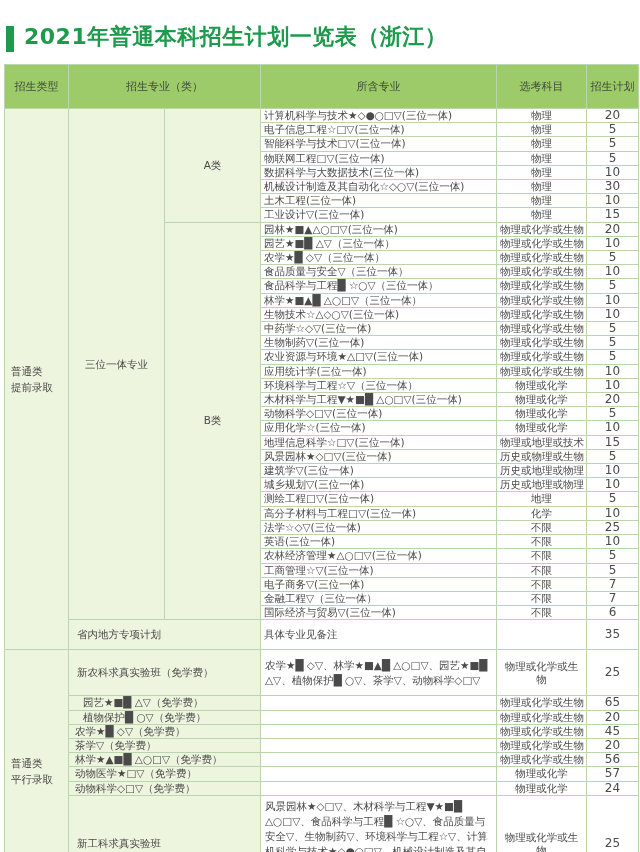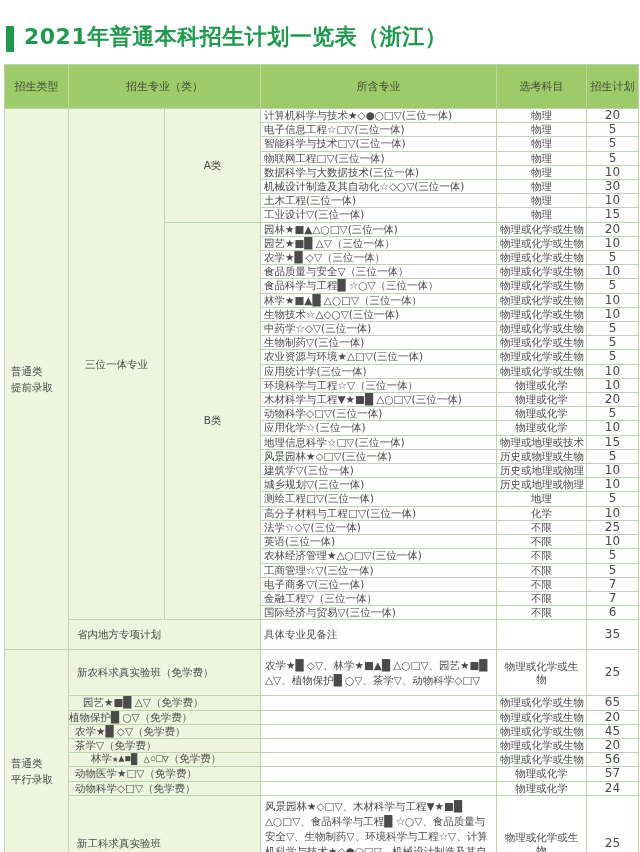--- a/index.html
+++ b/index.html
@@ -244,39 +244,39 @@
         <td class="w c">物理或化学或生物</td>
         <td class="w nm">25</td>
       </tr>
       <tr class="r">
         <td class="g l" colspan="2" style="padding-left: 14px;">园艺★■█ △▽（免学费）</td>
         <td class="w l"></td>
         <td class="w c">物理或化学或生物</td>
         <td class="w nm">65</td>
       </tr>
       <tr class="r">
-        <td class="g l" colspan="2" style="padding-left: 0;">植物保护█ ○▽（免学费）</td>
+        <td class="g l" colspan="2" style="padding-left: 14px;">植物保护█ ○▽（免学费）</td>
         <td class="w l"></td>
         <td class="w c">物理或化学或生物</td>
         <td class="w nm">20</td>
       </tr>
       <tr class="r">
         <td class="g l" colspan="2" style="padding-left: 6px;">农学★█ ◇▽（免学费）</td>
         <td class="w l"></td>
         <td class="w c">物理或化学或生物</td>
         <td class="w nm">45</td>
       </tr>
       <tr class="r">
         <td class="g l" colspan="2" style="padding-left: 6px;">茶学▽（免学费）</td>
         <td class="w l"></td>
         <td class="w c">物理或化学或生物</td>
         <td class="w nm">20</td>
       </tr>
       <tr class="r">
-        <td class="g l" colspan="2" style="padding-left: 22px; font-family: Liberation Mono, monospace;">林学★▲■█ △○□▽（免学费）</td>
+        <td class="g l" colspan="2" style="padding-left: 6px;">林学★▲■█ △○□▽（免学费）</td>
         <td class="w l"></td>
         <td class="w c">物理或化学或生物</td>
         <td class="w nm">56</td>
       </tr>
       <tr class="r">
         <td class="g l" colspan="2" style="padding-left: 6px;">动物医学★□▽（免学费）</td>
         <td class="w l"></td>
         <td class="w c">物理或化学</td>
         <td class="w nm">57</td>
       </tr>

